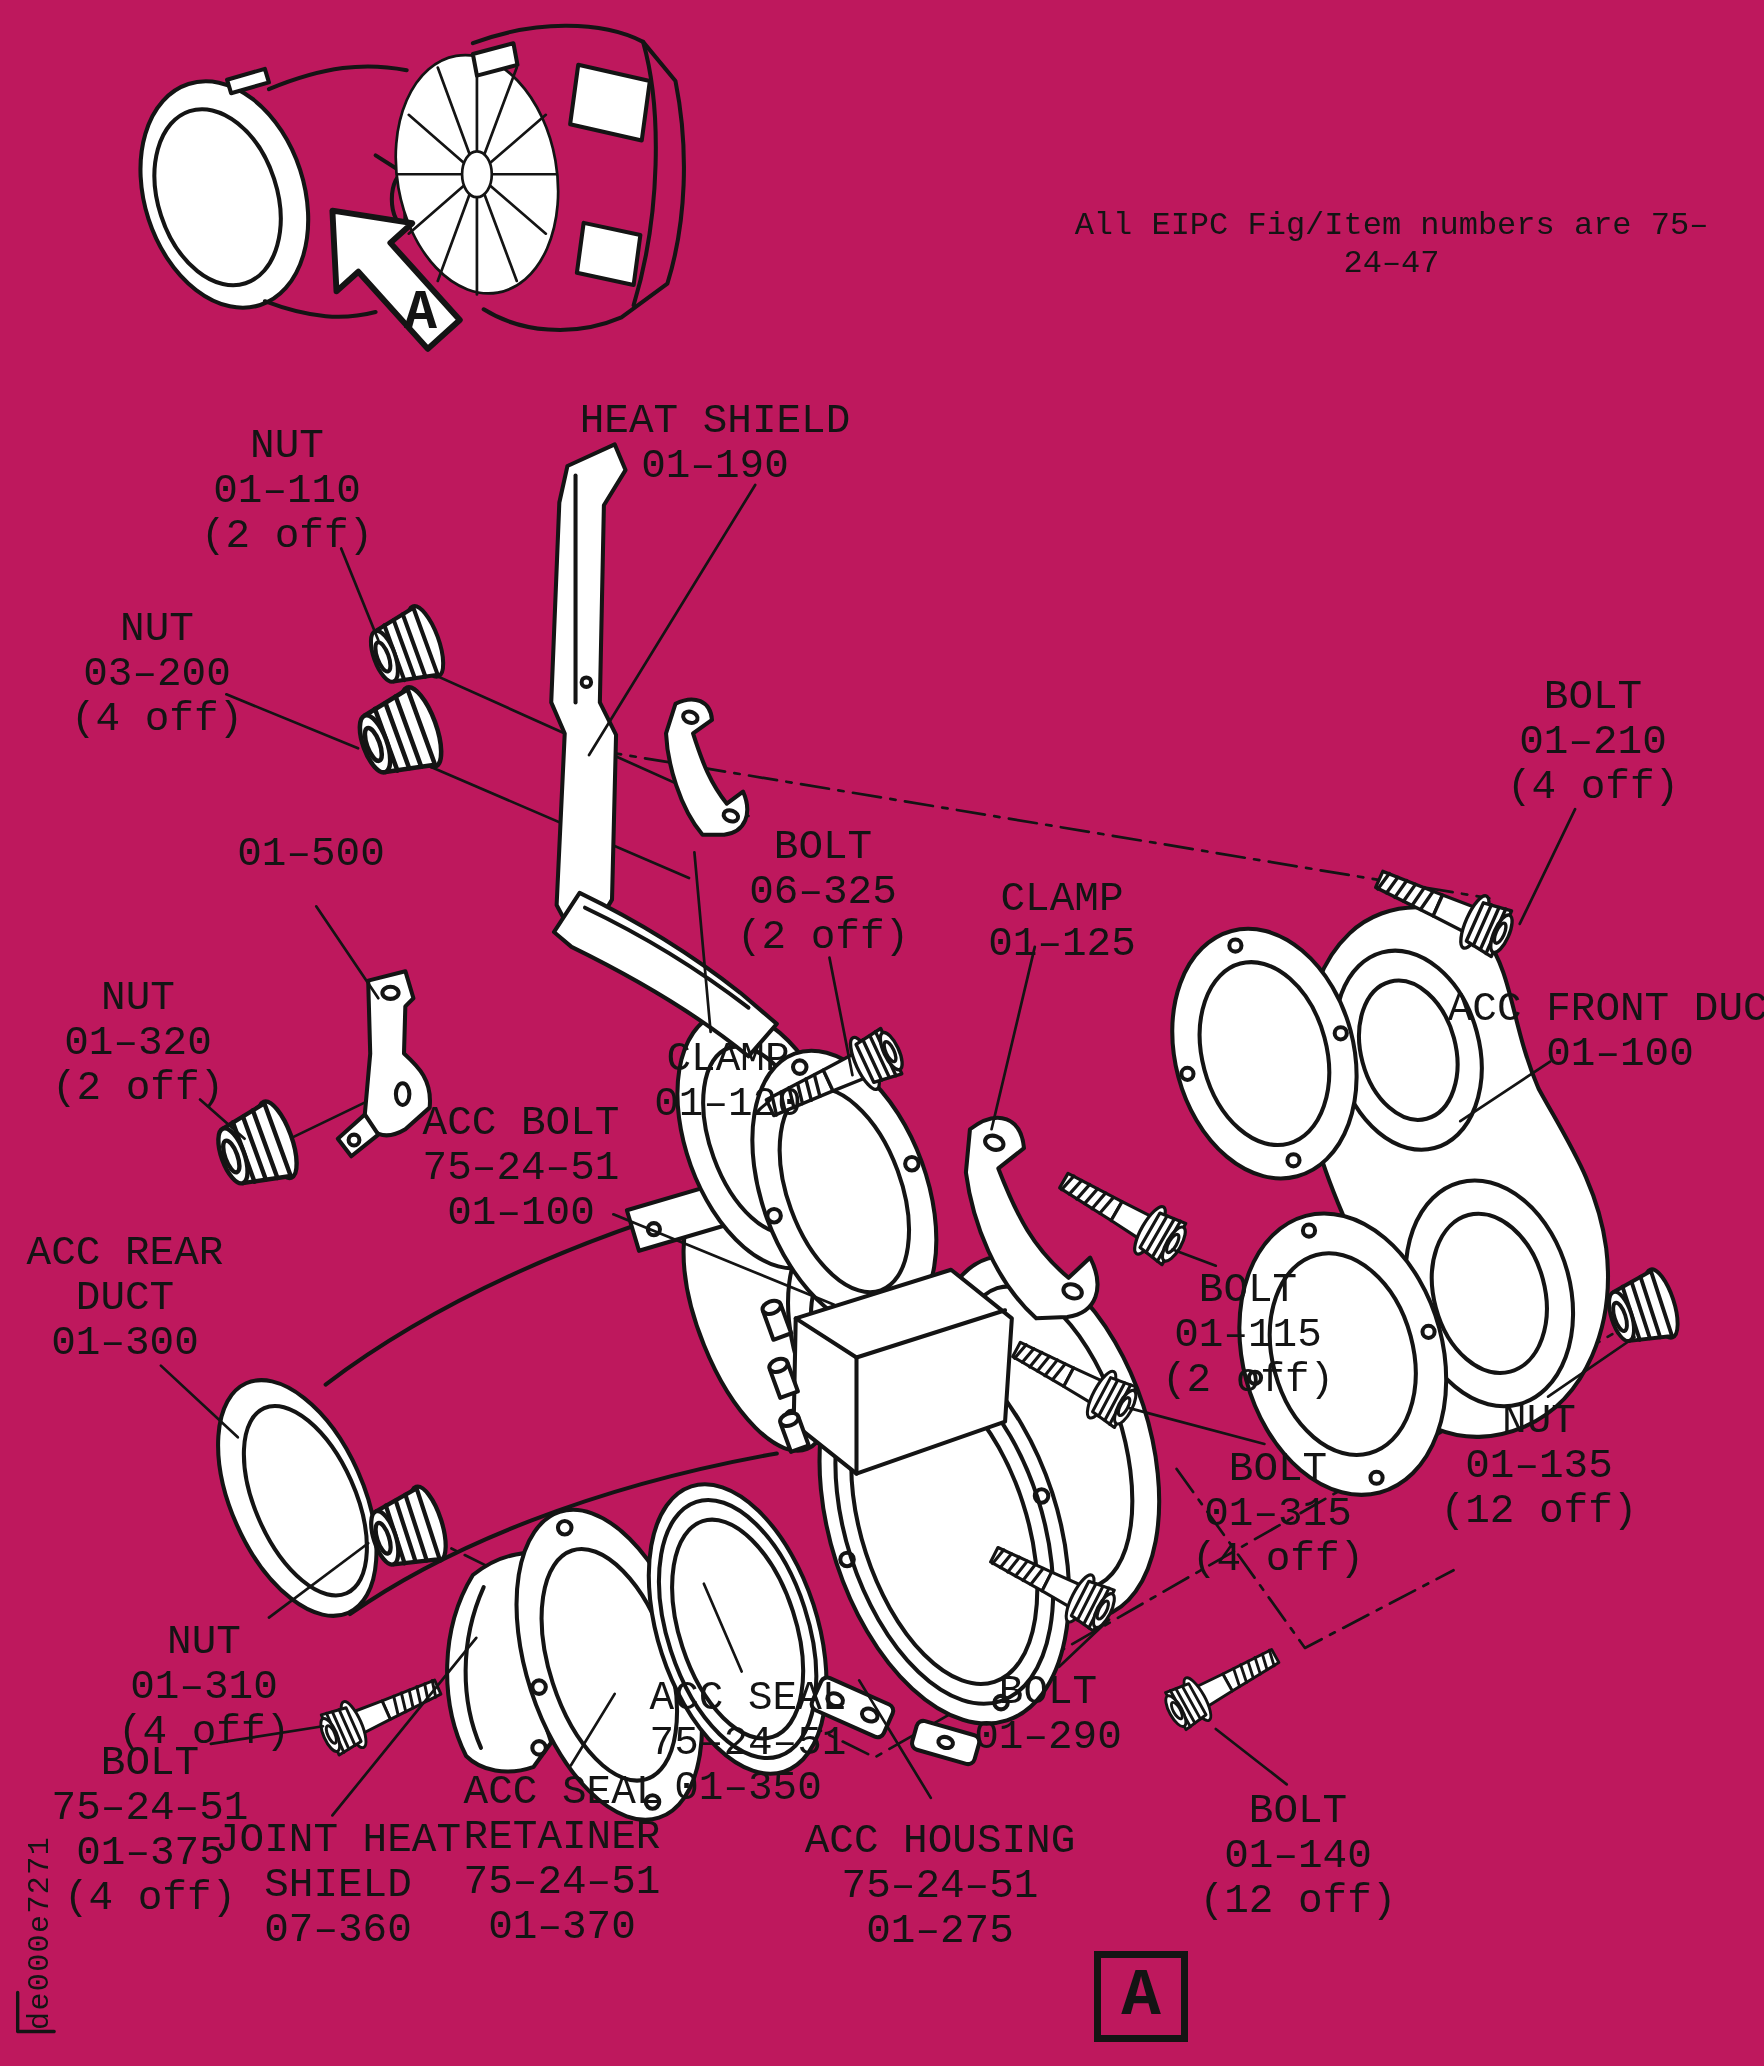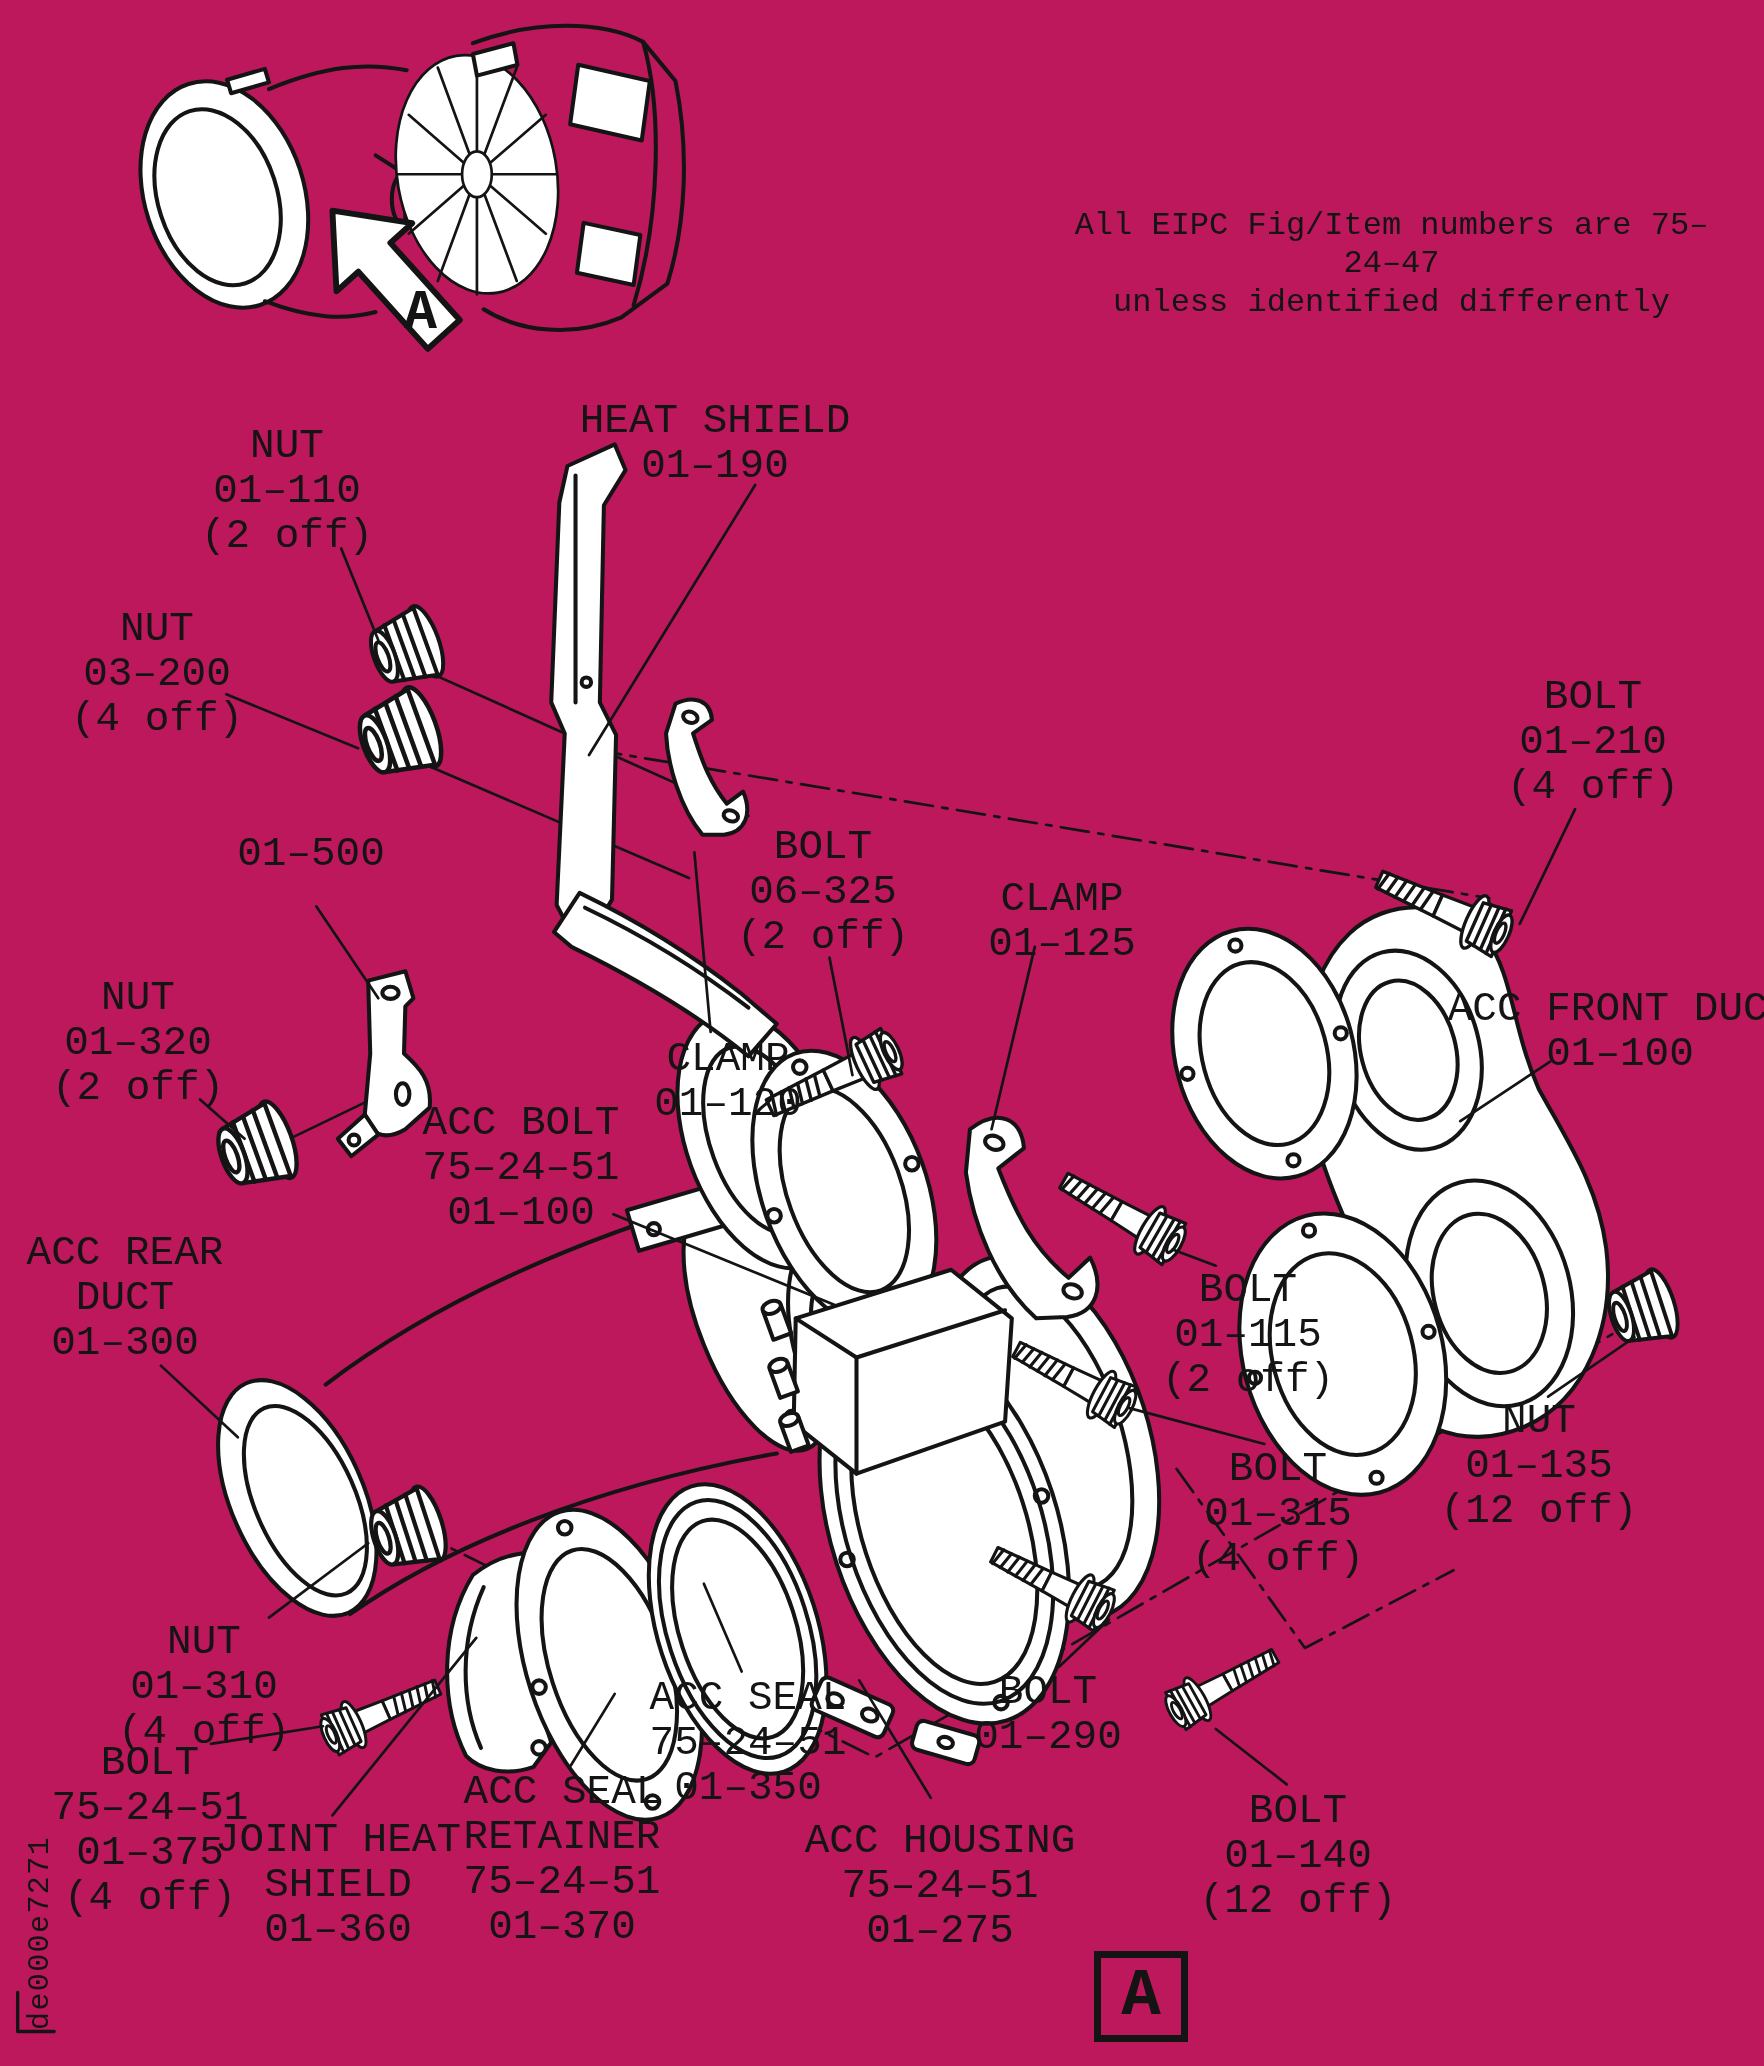--- a/index.html
+++ b/index.html
@@ -300,21 +300,20 @@
       <line x1="1378" y1="2662" x2="1272" y2="2488"></line>
       <line x1="1568" y1="2468" x2="1642" y2="2398"></line>
       <line x1="1905" y1="2642" x2="1800" y2="2560"></line>
     </g>
 
     <path d="M26,2950 L26,3008 L80,3008" stroke-width="5"></path>
   </svg>
 
   <div class="note">
     <div>All EIPC Fig/Item numbers are 75–24–47</div>
-    <div>unless identified differently</div>
   </div>
 
   <div class="arrow-letter">A</div>
 
   <div class="marker-box">
     <span>A</span>
   </div>
 
   <div class="doc-code">de000e7271</div>
 
@@ -400,21 +399,21 @@
       </div>
       <div class="part-label" style="left: 150px; top: 1741px;">
         <div>BOLT</div>
         <div>75–24–51</div>
         <div>01–375</div>
         <div>(4 off)</div>
       </div>
       <div class="part-label" style="left: 338px; top: 1818px;">
         <div>JOINT HEAT</div>
         <div>SHIELD</div>
-        <div>01–360</div>
+        <div>07–360</div>
       </div>
       <div class="part-label" style="left: 562px; top: 1770px;">
         <div>ACC SEAL</div>
         <div>RETAINER</div>
         <div>75–24–51</div>
         <div>01–370</div>
       </div>
       <div class="part-label" style="left: 940px; top: 1801px; margin-top: 18px;">
         <div>ACC HOUSING</div>
         <div>75–24–51</div>

